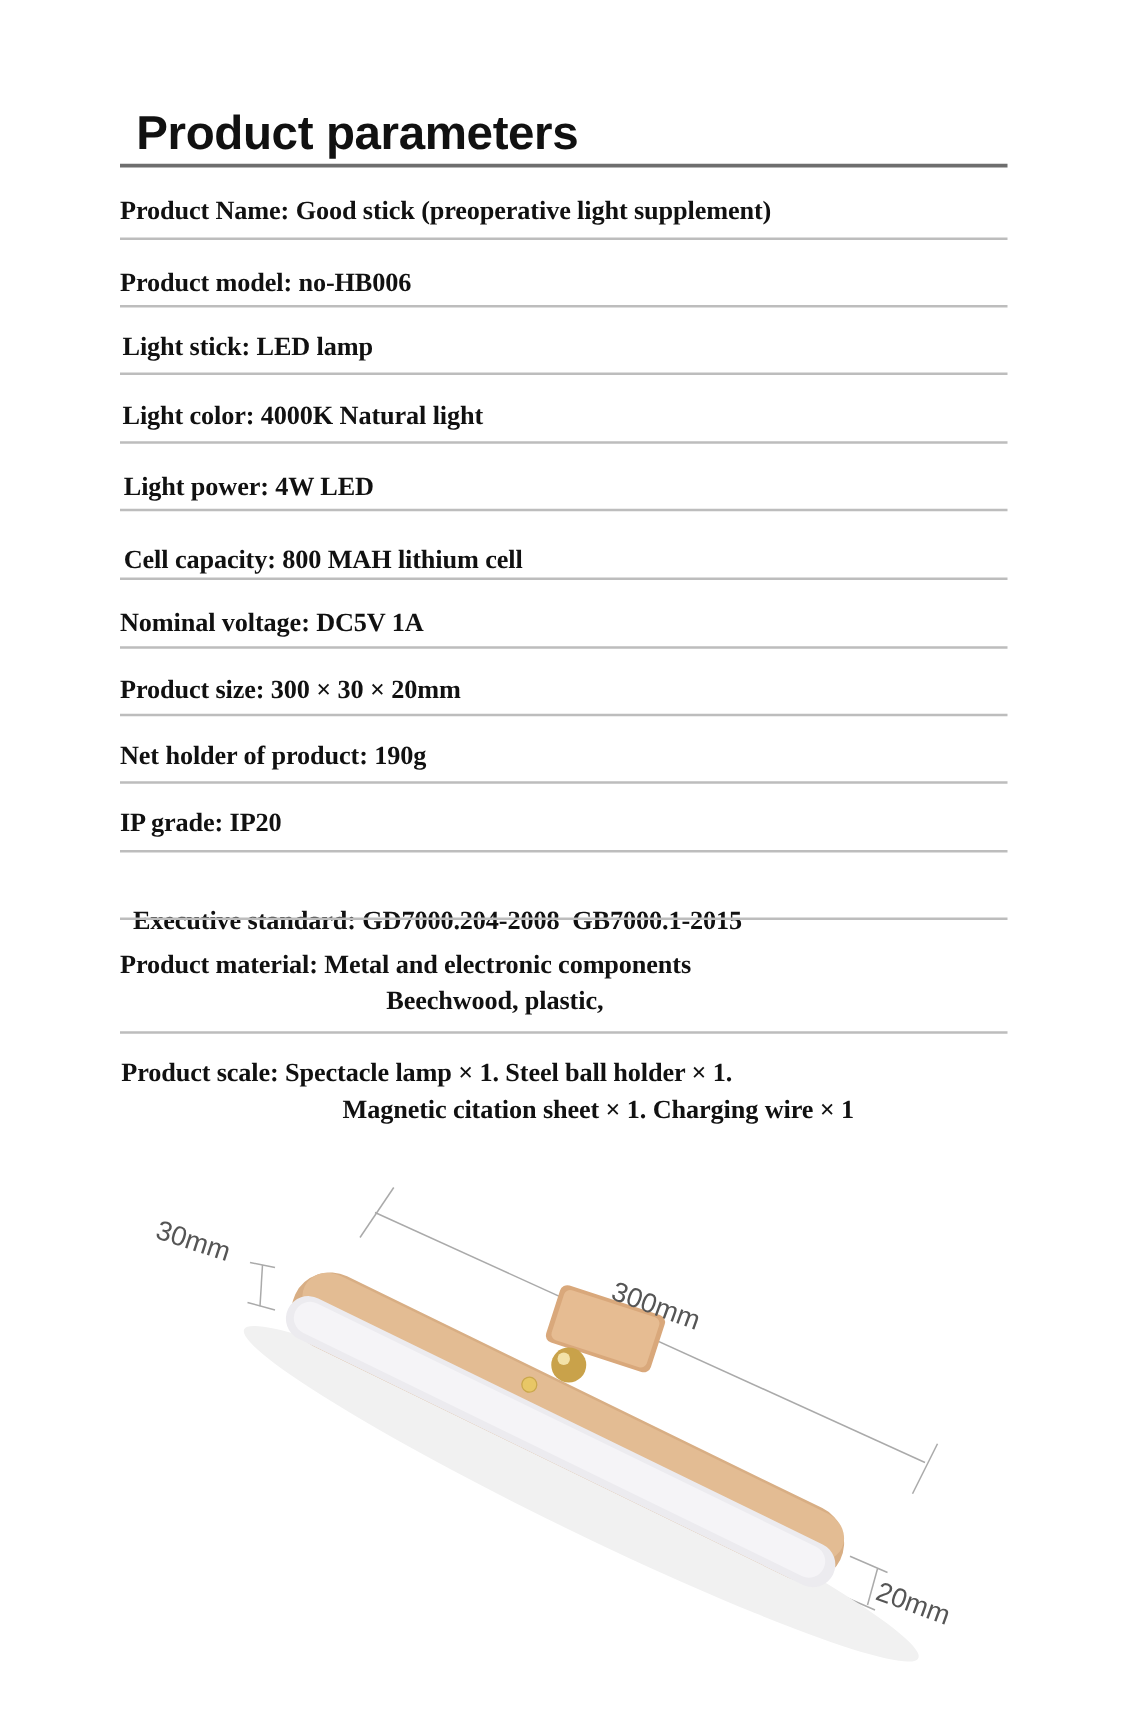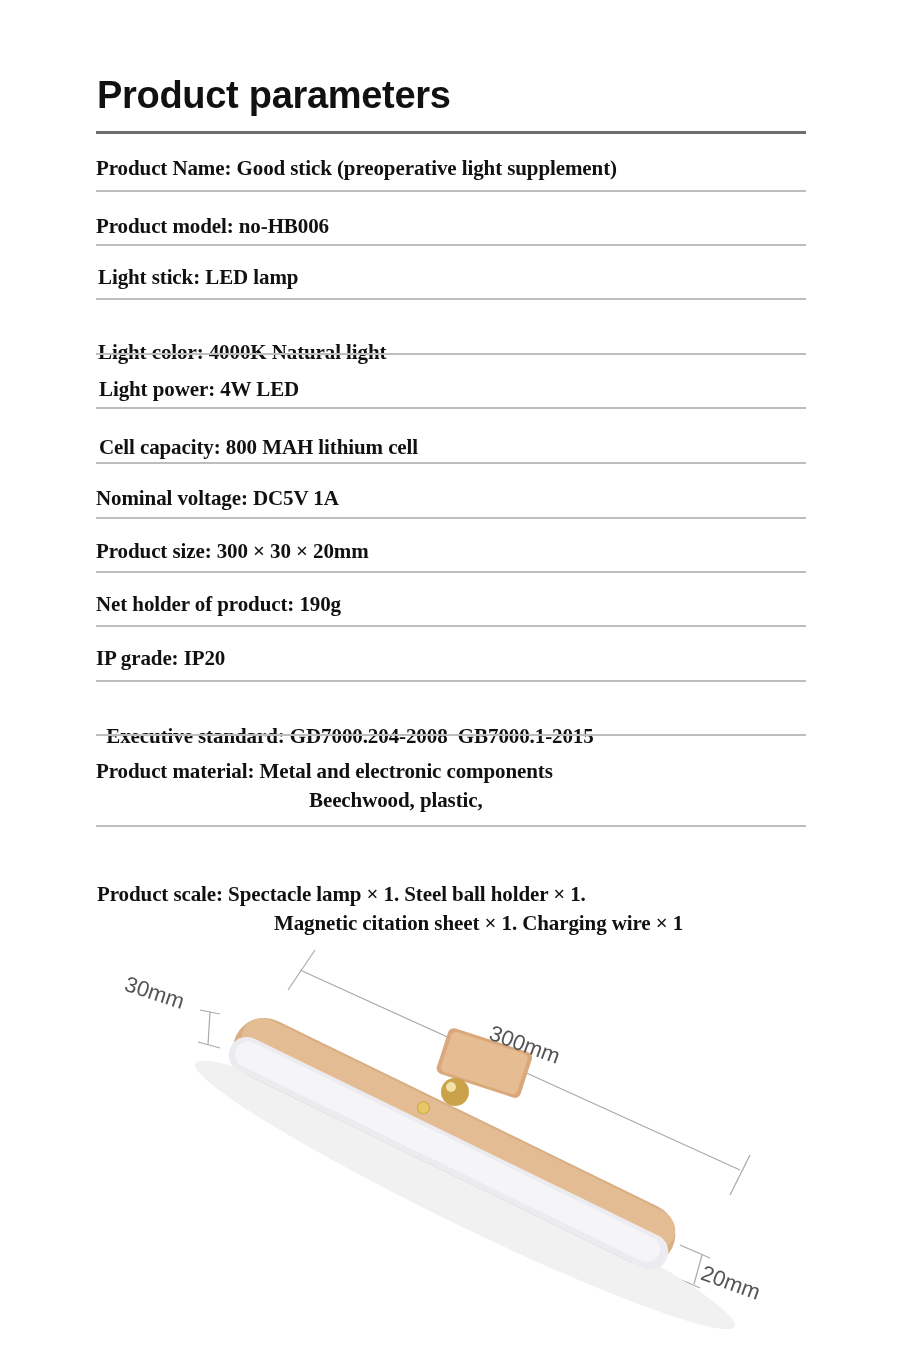--- a/index.html
+++ b/index.html
@@ -1,17 +1,17 @@
 <!DOCTYPE html>
 <html><head>
 <meta charset="utf-8">
 <style>
   html, body { margin: 0; padding: 0; background: #ffffff; }
   body { width: 900px; height: 1372px; position: relative; overflow: hidden; font-family: "Liberation Sans", sans-serif; color: #111; }
-  .title { position: absolute; left: 97px; top: 74px; font-size: 38px; font-weight: bold; letter-spacing: -0.3px; margin: 0; }
+  .title { position: absolute; left: 97px; top: 74px; font-size: 38px; font-weight: bold; letter-spacing: -0.3px; margin: 12px; }
   .title-rule { position: absolute; left: 96px; top: 131px; width: 710px; height: 3px; background: #6e6e6e; }
   .row { position: absolute; left: 96px; width: 710px; font-size: 21px; font-weight: bold; letter-spacing: -0.1px; white-space: nowrap; font-family: Liberation Serif, serif; }
   .row .line { display: block; }
   .row .cont { display: block; }
   .rule { position: absolute; left: 96px; width: 710px; height: 2px; background: #bdbdbd; }
   .figure { position: absolute; left: 110px; top: 940px; width: 690px; height: 400px; }
   .figure svg { width: 100%; height: 100%; }
   .dim { position: absolute; font-size: 22px; color: #555; font-weight: normal; white-space: nowrap; }
 </style>
 </head>
@@ -28,21 +28,21 @@
 <div class="row" style="top:214px">
   <span>Product model: </span><span>no-HB006</span>
 </div>
 <div class="rule" style="top:244px"></div>
 
 <div class="row" style="top:265px; left:98px">
   <span>Light stick: </span><span>LED lamp</span>
 </div>
 <div class="rule" style="top:298px"></div>
 
-<div class="row" style="top:340px; left:98px">
+<div class="row" style="top:320px; left:98px">
   <span>Light color: </span><span>4000K Natural light</span>
 </div>
 <div class="rule" style="top:353px"></div>
 
 <div class="row" style="top:377px; left:99px">
   <span>Light power: </span><span>4W LED</span>
 </div>
 <div class="rule" style="top:407px"></div>
 
 <div class="row" style="top:435px; left:99px">
@@ -74,21 +74,21 @@
   <span>Executive standard: </span><span>GD7000.204-2008  GB7000.1-2015</span>
 </div>
 <div class="rule" style="top:734px"></div>
 
 <div class="row" style="top:757px; line-height:29px">
   <span class="line"><span>Product material: </span><span>Metal and electronic components</span></span>
   <span class="cont" style="padding-left:213px">Beechwood, plastic,</span>
 </div>
 <div class="rule" style="top:825px"></div>
 
-<div class="row" style="top:880px; line-height:29px; left:97px">
+<div class="row" style="top:844px; line-height:29px; left:97px">
   <span class="line"><span>Product scale: </span><span>Spectacle lamp × 1. Steel ball holder × 1.</span></span>
   <span class="cont" style="padding-left:177px">Magnetic citation sheet × 1. Charging wire × 1</span>
 </div>
 
 <div class="figure">
   <svg viewBox="0 0 690 400" xmlns="http://www.w3.org/2000/svg">
 
     <line x1="190" y1="30" x2="630" y2="230" stroke="#aaaaaa" stroke-width="1.2"></line>
     <line x1="178" y1="50" x2="205" y2="10" stroke="#aaaaaa" stroke-width="1.2"></line>
     <line x1="620" y1="255" x2="640" y2="215" stroke="#aaaaaa" stroke-width="1.2"></line>

